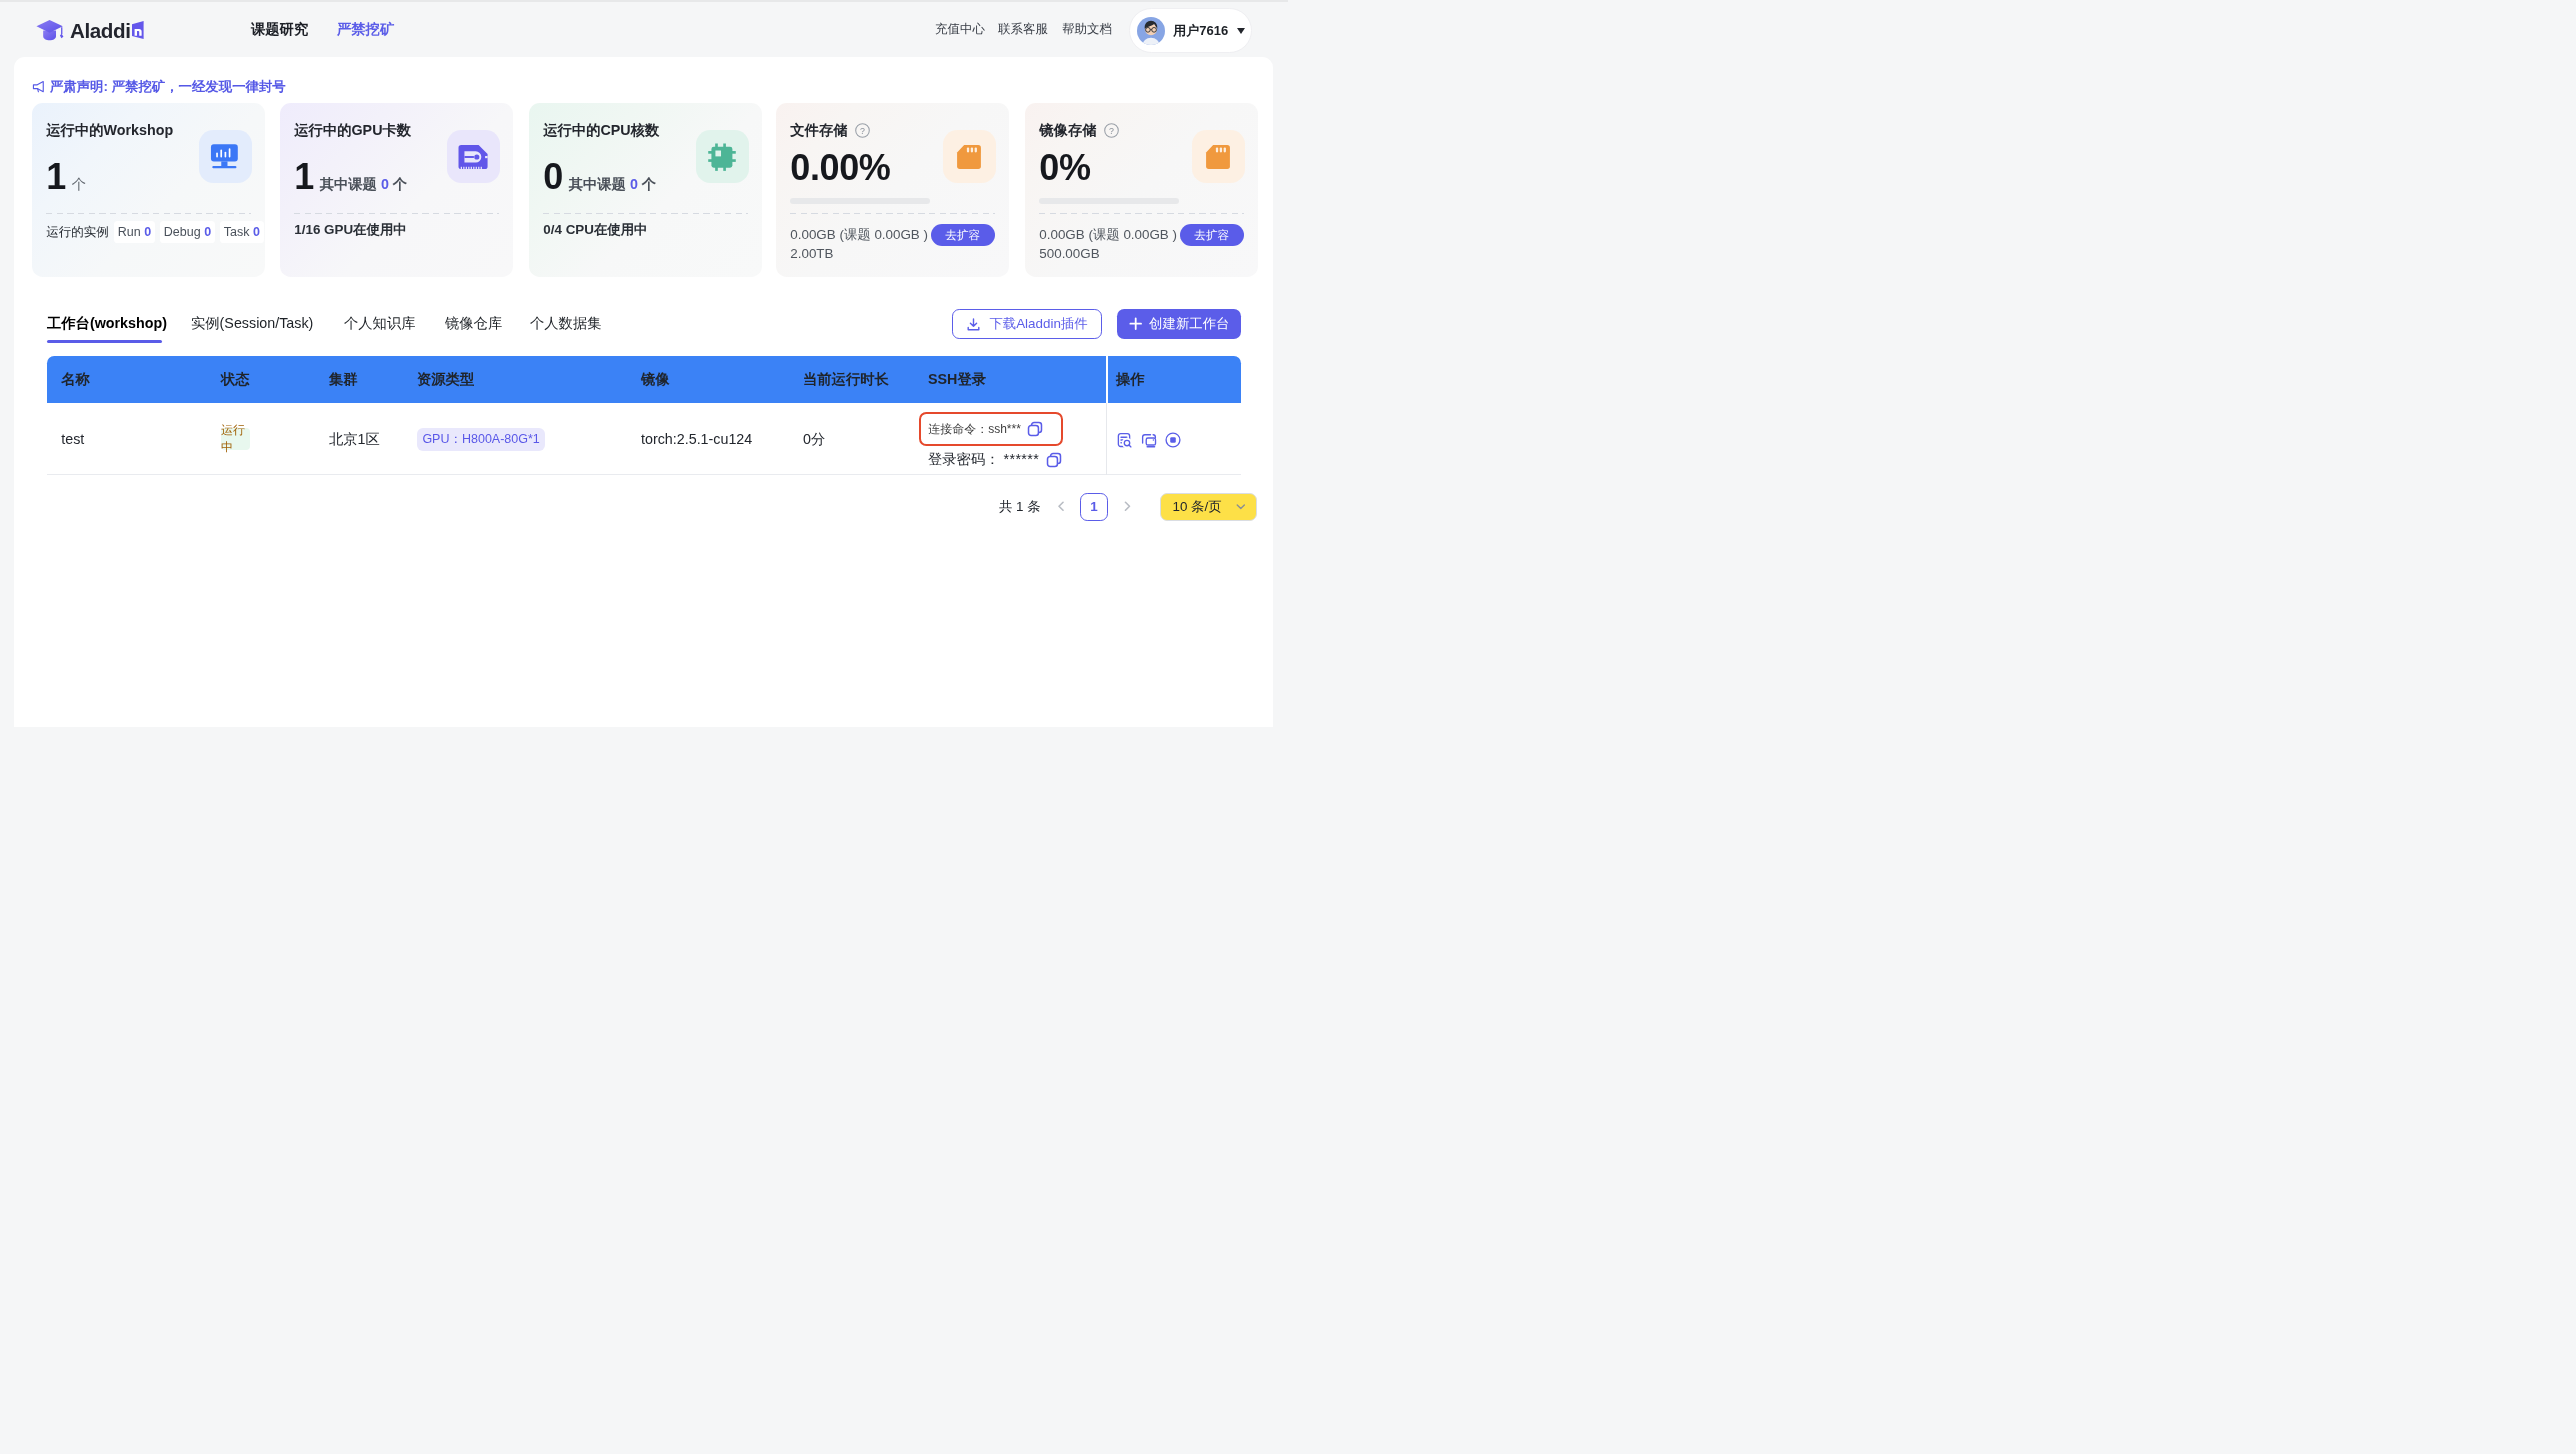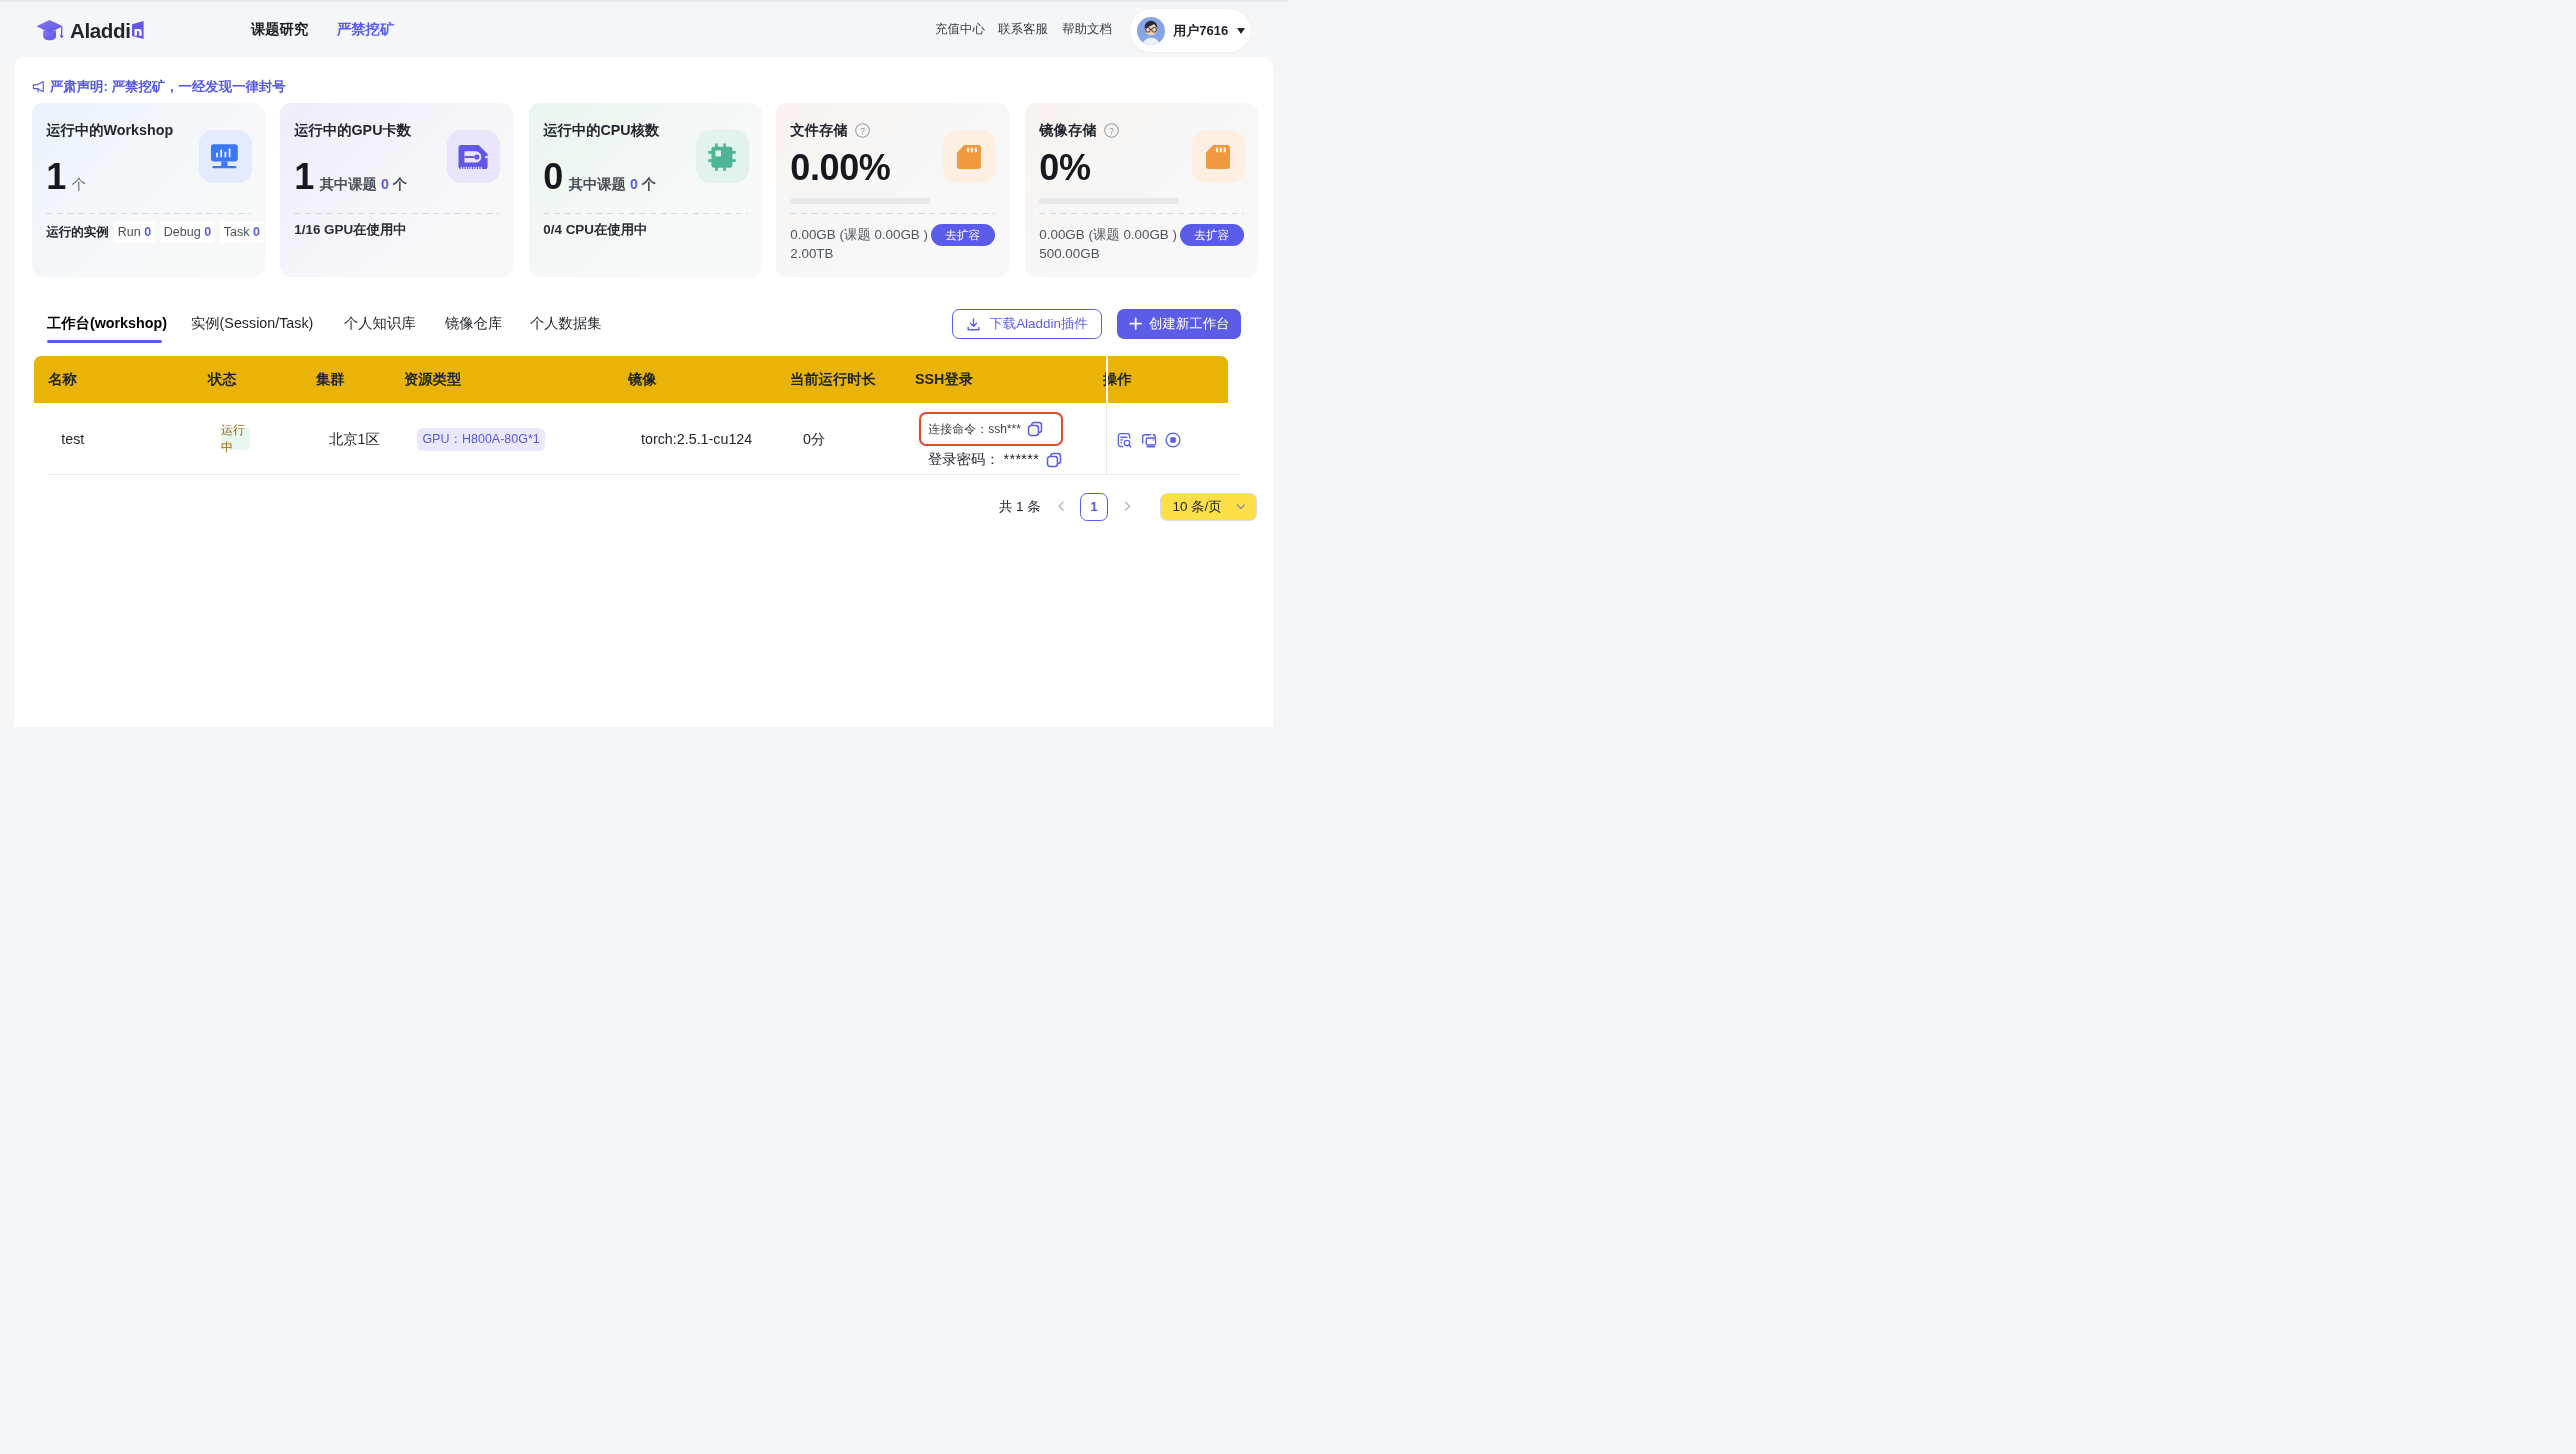--- a/index.html
+++ b/index.html
@@ -35,37 +35,37 @@
 .ib1{background:#e3ecfc}.ib2{background:#e9e6fb}.ib3{background:#e1f3ec}.ib45{background:#fdf0e3}
 .numrow{position:absolute;left:14.3px;top:56px;display:flex;align-items:flex-end}
 .bignum{font-size:36px;font-weight:700;color:#16181d;line-height:36px;letter-spacing:-0.9px}
 .numsuffix{font-size:14.3px;color:#60666e;margin-left:6.3px;line-height:18px;margin-bottom:1.8px}
 .numsuffix b{color:#4a5059;font-weight:600}
 .numsuffix .pp{color:#5a5ce8;font-weight:600}
 .pct{font-size:36px;font-weight:700;color:#16181d;line-height:36px;letter-spacing:-0.4px;position:absolute;left:14.3px;top:47px}
 .pbar{position:absolute;left:14.3px;top:95px;width:140px;height:6.3px;border-radius:3.6px;background:#e7e8ea}
 .dash{position:absolute;left:14.3px;right:14.3px;top:110px;height:1.3px;background:repeating-linear-gradient(90deg,#d6dae1 0 6.3px,rgba(0,0,0,0) 6.3px 10.7px)}
 .s-bottom{position:absolute;left:14.3px;top:118px;display:flex;align-items:center}
-.runlabel{font-size:12.5px;font-weight:700;color:#1f242b}
+.runlabel{font-size:12.5px;font-weight:400;color:#1f242b}
 .chip{background:#fff;border-radius:3.6px;height:22.4px;display:flex;align-items:center;padding:0 3.6px;font-size:12.5px;color:#4a515b;margin-left:5.4px;white-space:nowrap}
 .chip:first-of-type{margin-left:2.7px}
 .chip b{color:#5a5ce8;font-weight:600;margin-left:3.6px}
 .usetext{font-size:13.4px;font-weight:600;color:#2a2f36}
 .gbtext{position:absolute;left:14.3px;top:122px;font-size:13.4px;color:#50565e;line-height:19px;width:157px}
 .expbtn{position:absolute;right:14.3px;top:121px;width:64px;height:22.4px;border-radius:11px;background:#5a5ce9;color:#fff;font-size:11.6px;display:flex;align-items:center;justify-content:center}
 
 .tab{position:absolute;top:315px;font-size:14.3px;font-weight:500;color:#1d2126;line-height:16px}
 .tab.active{color:#000000;font-weight:600}
 #tabline{position:absolute;left:47px;top:340px;width:115px;height:2.7px;border-radius:1.8px;background:#5a5ce8}
 #dlbtn{position:absolute;left:952px;top:309px;width:150px;height:30px;border:1.3px solid #5b5de9;border-radius:7.2px;background:#fff;color:#5b5de9;font-size:13.4px;font-weight:500;display:flex;align-items:center;justify-content:center}
 #dlbtn svg{margin-right:8px}
 #crbtn{position:absolute;left:1117px;top:309px;width:124px;height:30px;border-radius:7.2px;background:#5b5de9;color:#fff;font-size:13.4px;display:flex;align-items:center;justify-content:center}
 #crbtn svg{margin-right:7.2px}
 
-#thead{position:absolute;left:34px;top:356px;width:1194px;height:47px;background:#eab308;border-radius:7.2px 7.2px 0 0}
+#thead{position:absolute;left:47px;top:356px;width:1194px;height:47px;background:#3b82f6;border-radius:7.2px 7.2px 0 0}
 .th{position:absolute;top:0;height:47px;display:flex;align-items:center;font-size:14.3px;font-weight:700;color:#1f242b}
 #trow{position:absolute;left:47px;top:403px;width:1194px;height:72px;background:#fff;border-bottom:0.9px solid #e9ebef}
 .td{position:absolute;display:flex;align-items:center;font-size:14.3px;color:#22262d}
 #coldiv{position:absolute;left:1106px;top:403px;width:0.9px;height:72px;background:#e6e8ec}
 #coldivh{position:absolute;left:1106px;top:356px;width:1.8px;height:47px;background:#fff}
 .statuspill{background:#e8f8ee;color:#a16207;font-size:12px;border-radius:4px;width:29px;height:22.4px;display:flex;align-items:center;justify-content:center}
 .gpuchip{background:#e9e8fc;color:#5a58e8;font-size:12.5px;font-weight:500;border-radius:6px;height:23px;display:flex;align-items:center;padding:0 5.4px;white-space:nowrap}
 #redbox{position:absolute;left:919px;top:412px;width:144px;height:34px;border:2.2px solid #e5492c;border-radius:7.2px;display:flex;align-items:center;padding-left:7.2px}
 #redbox .t{font-size:12px;color:#404040;white-space:nowrap}
 #sshline2{position:absolute;left:928px;top:450px;height:19px;display:flex;align-items:center;font-size:14.3px;color:#22262d}

